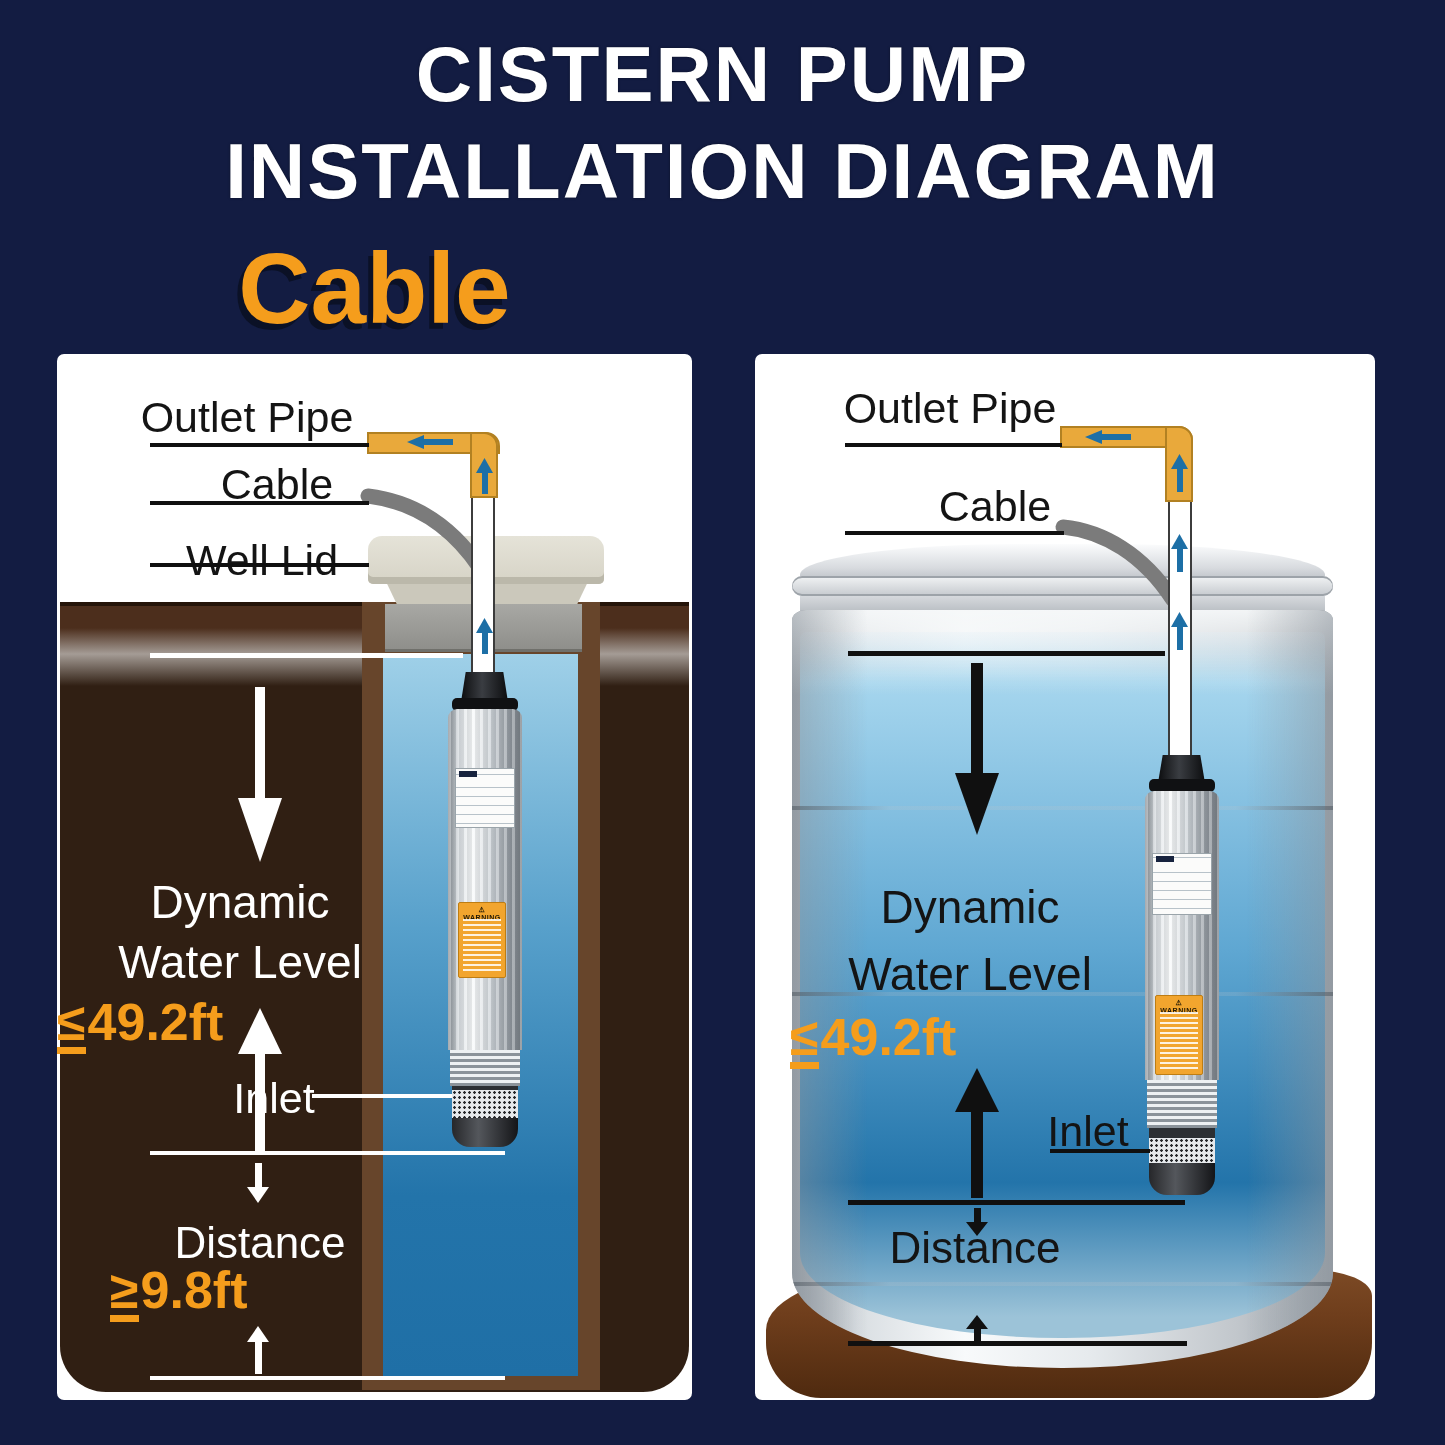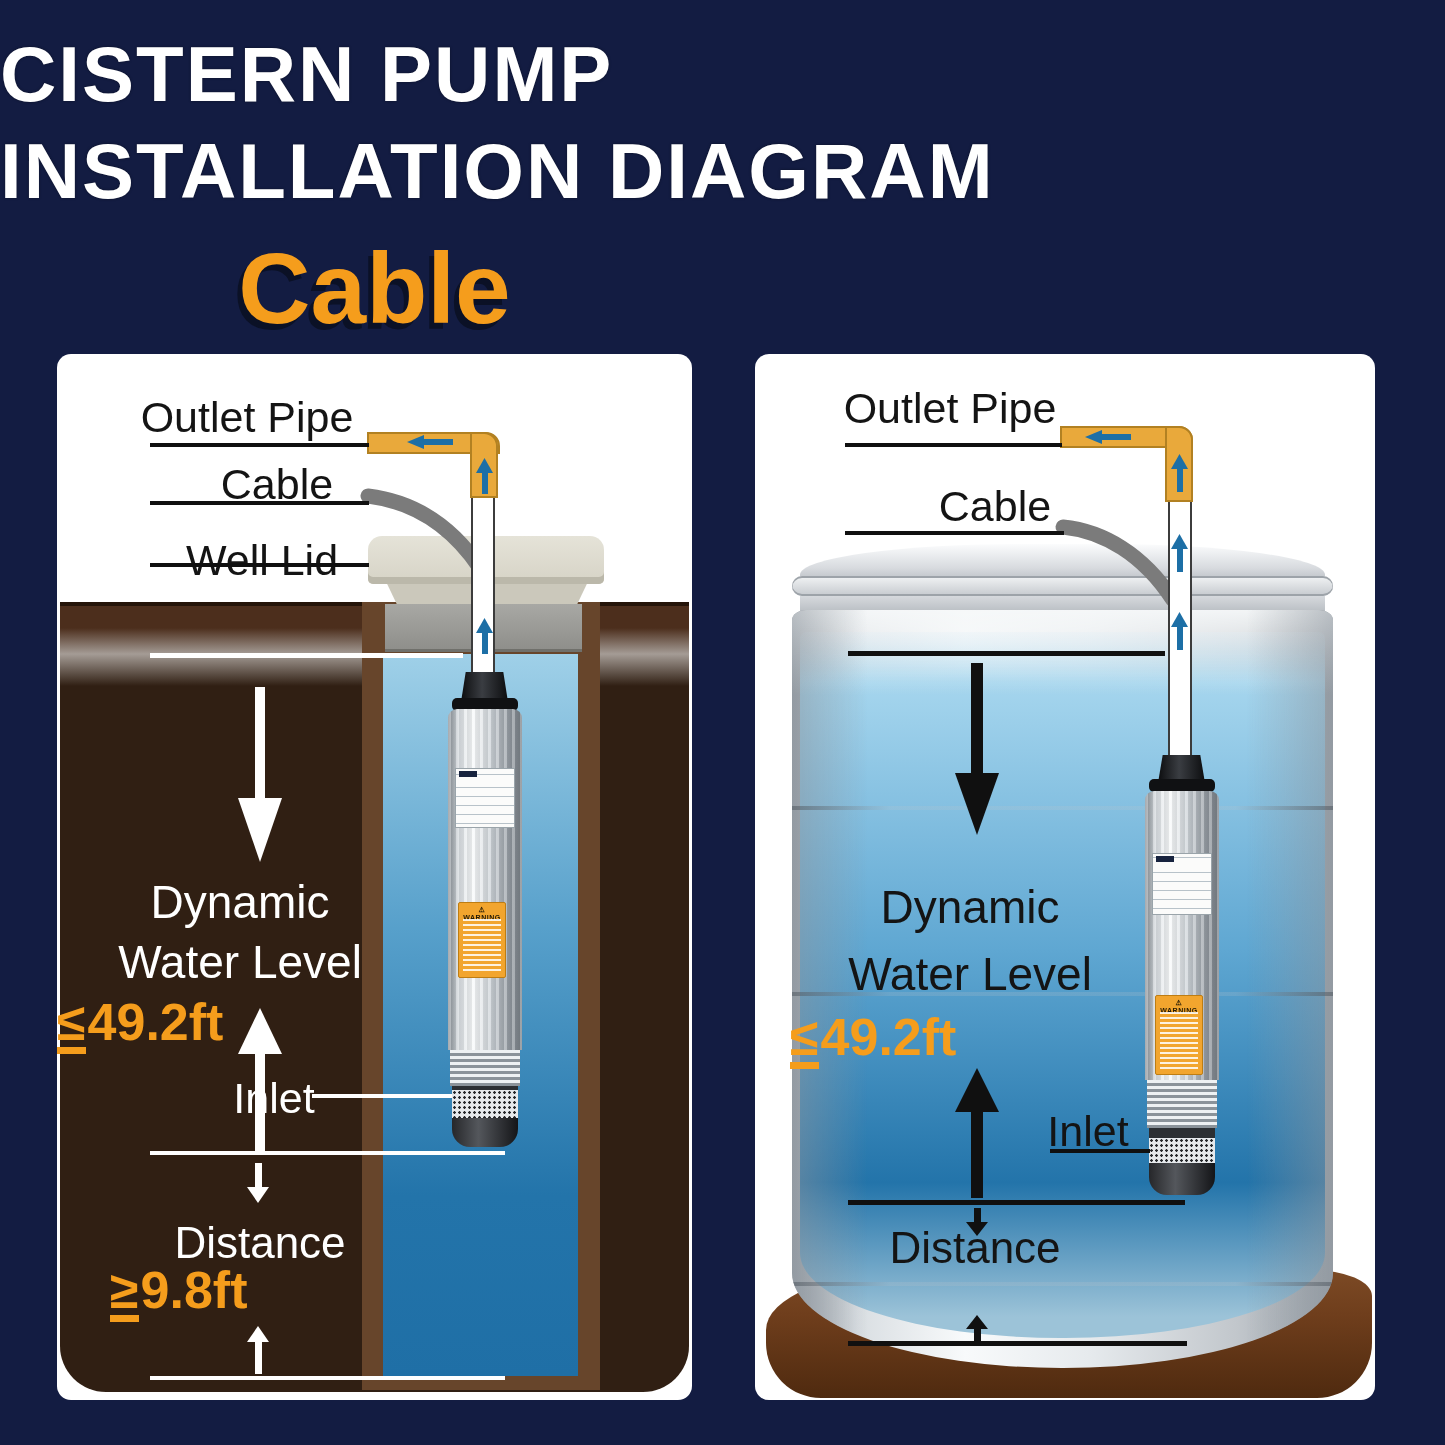--- a/index.html
+++ b/index.html
@@ -5,29 +5,29 @@
   html,body{margin:0;padding:0;background:#000;}
   :root{
     --navy:#131C42; --orange:#F59D1C; --yellow:#E9A93B; --blue:#1D6FA6;
     --water_light:#A6D6EE; --water_deep:#2374AA; --ground:#301F13;
     --ground_border:#67452B; --dirt:#6F3E1C; --ink:#141414; --white:#FFFFFF;
   }
   .stage{position:relative;width:1445px;height:1445px;overflow:hidden;
     background:var(--navy);font-family:"Liberation Sans",sans-serif;}
 
   
-  .title{position:absolute;left:0;right:0;top:26px;color:#fff;
+  .title{position:absolute;left:0;right:0;top:26px;text-align:center;color:#fff;
     font-weight:bold;font-size:78px;line-height:97px;letter-spacing:2px;
     text-shadow:0 0 3px rgba(0,0,0,.4);}
   .heading{position:absolute;top:238px;font-weight:bold;font-size:100px;line-height:1;
     color:var(--orange);text-align:center;white-space:nowrap;
     text-shadow:-5px 6px 0 #0b1126;}
 
   
-  .panel{position:absolute;top:354px;height:1046px;background:#fff;border-radius:14px;overflow:hidden;}
+  .panel{position:absolute;top:354px;height:1046px;background:#fff;border-radius:7px;overflow:hidden;}
   #panel-well{left:57px;width:635px;}
   #panel-tank{left:755px;width:620px;}
 
   
   .dlabel{position:absolute;font-size:43px;line-height:1.05;color:var(--ink);text-align:center;white-space:nowrap;}
   .uline{position:absolute;height:4px;background:#101010;}
   .mtext{position:absolute;text-align:center;font-size:46px;line-height:1.1;white-space:nowrap;}
   .mtext.white{color:#fff;} .mtext.black{color:var(--ink);}
   .mval{position:absolute;text-align:left;font-weight:bold;font-size:52px;line-height:1.05;
     color:var(--orange);white-space:nowrap;}

